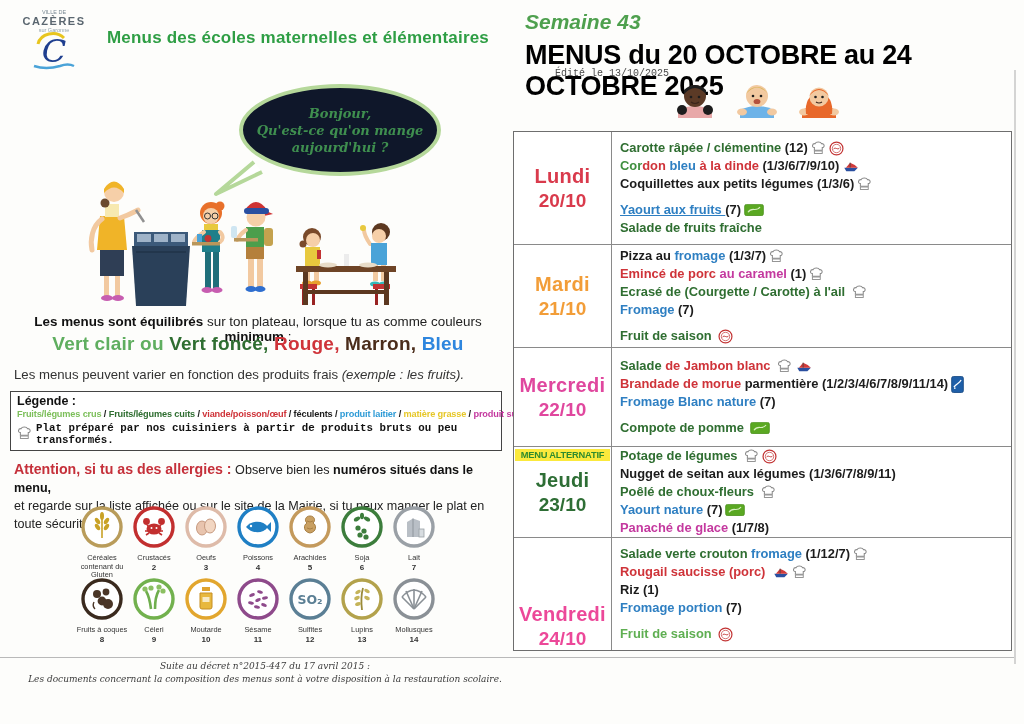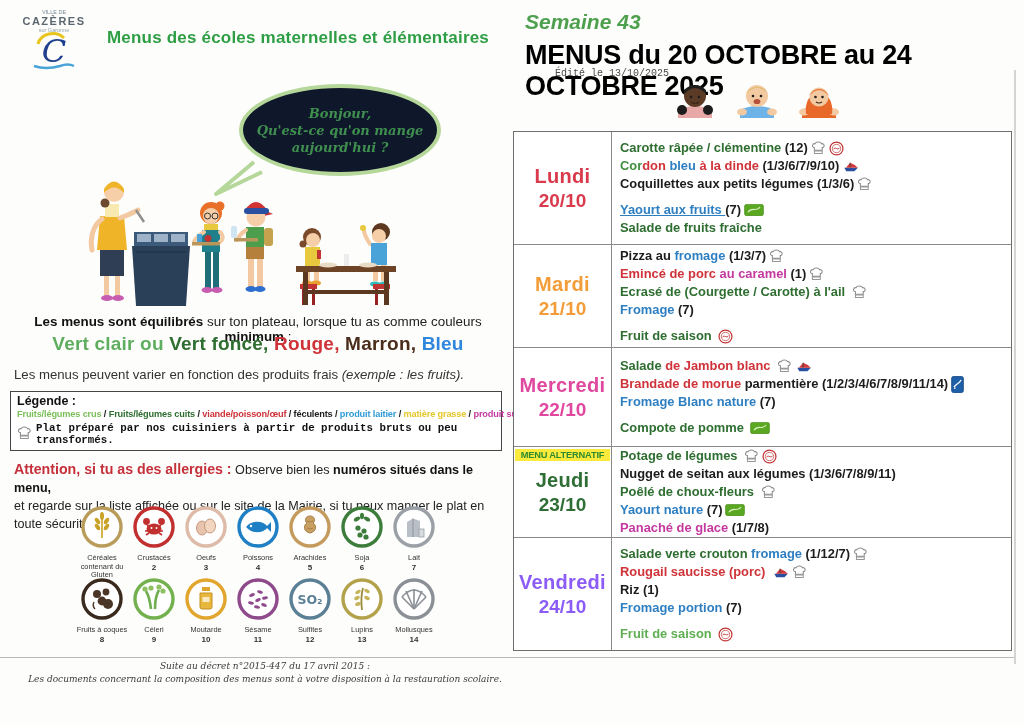--- a/index.html
+++ b/index.html
@@ -638,21 +638,21 @@
               </svg>
             </span>
           </div>
           <div class="menu-line">
             <span style="color: rgb(196, 57, 159); white-space: pre;">Panaché de glace </span>
             <span style="color: rgb(28, 28, 28); white-space: pre;">(1/7/8)</span>
           </div>
         </div>
       </div>
       <div class="menu-row" style="height: 112px;">
-        <div class="day-cell" style="color: #8b5cf6;">
+        <div class="day-cell" style="color: #ec4899; justify-content: flex-end;">
           <div class="day-name">Vendredi</div>
           <div class="day-date">24/10</div>
         </div>
         <div class="menu-cell">
           <div class="menu-line">
             <span style="color: rgb(47, 110, 49); white-space: pre;">Salade verte crouton </span>
             <span style="color: rgb(46, 127, 194); white-space: pre;">fromage </span>
             <span style="color: rgb(28, 28, 28); white-space: pre;">(1/12/7)</span>
             <span class="icn">
               <svg width="15" height="14" viewBox="0 0 20 18">

